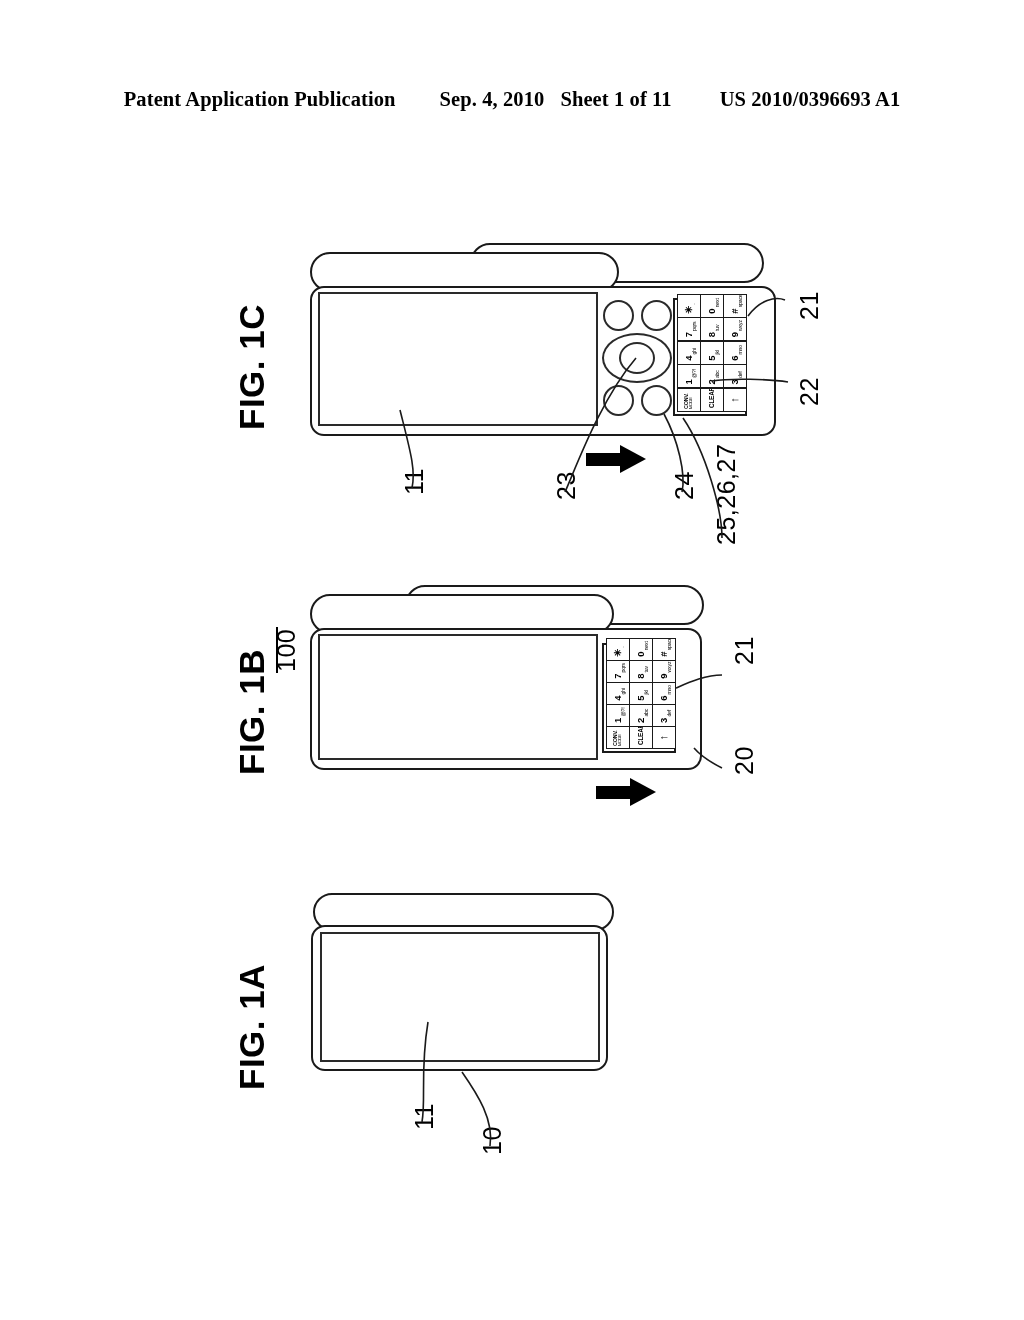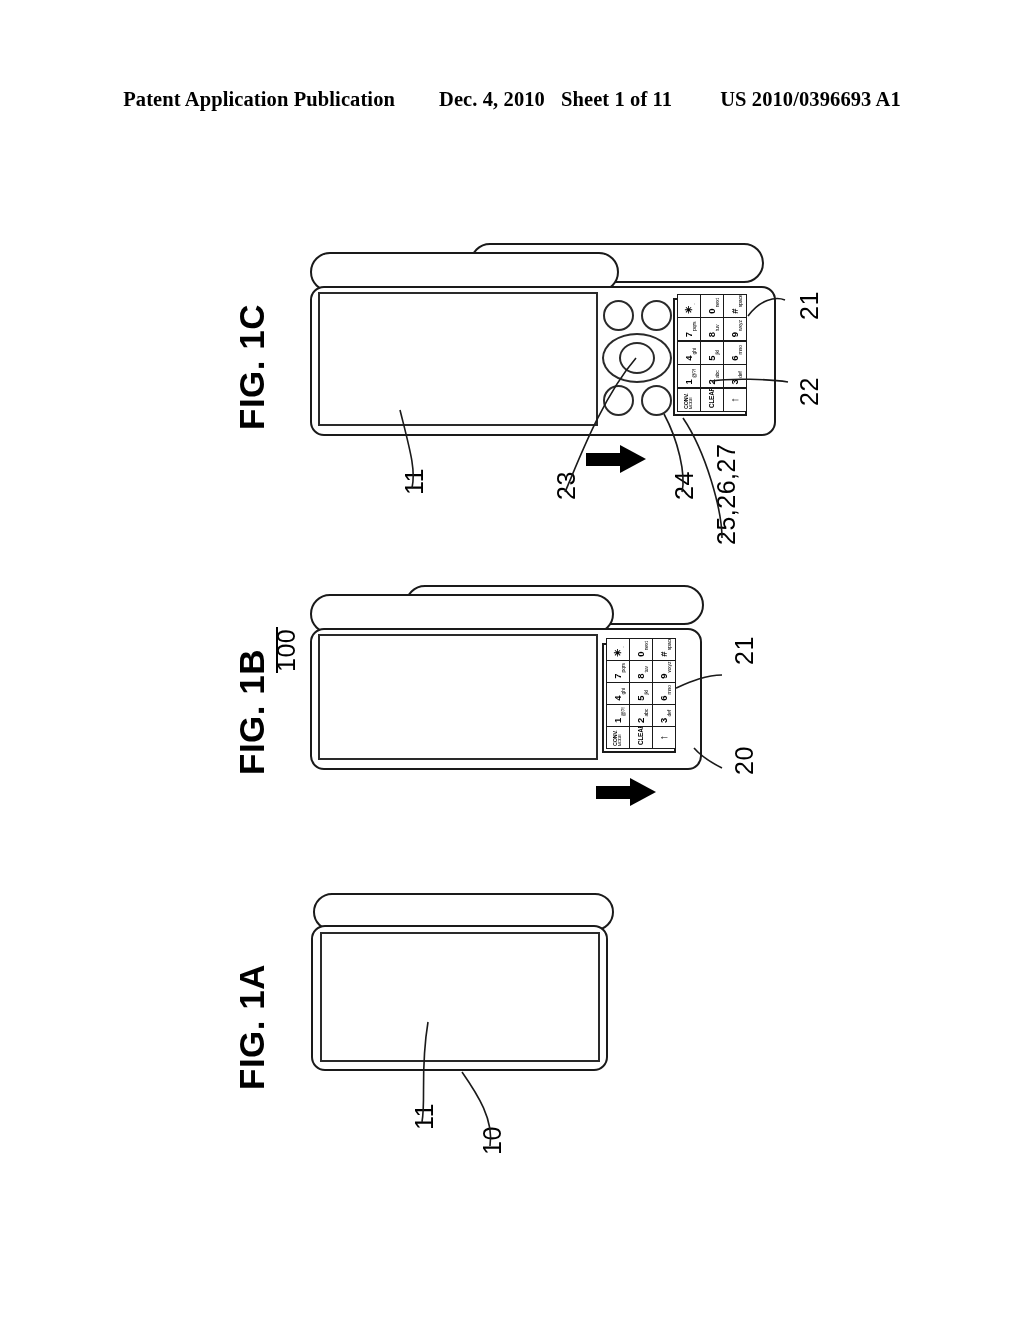--- a/index.html
+++ b/index.html
@@ -199,21 +199,21 @@
     stroke: #1a1a1a;
     stroke-width: 1.6;
   }
 </style>
 </head>
 <body>
 
 <div id="page-header">
   <span class="hdr-seg">Patent Application Publication</span>
   <span class="gap-a"></span>
-  <span class="hdr-seg">Dec. 4, 2010</span>
+  <span class="hdr-seg">Sep. 4, 2010</span>
   <span class="gap-b"></span>
   <span class="hdr-seg">Sheet 1 of 11</span>
   <span class="gap-c"></span>
   <span class="hdr-seg">US 2010/0396693 A1</span>
 </div>
 
 <div class="figure">
 
   <div class="fig-label" style="left:232px; top:430px;">FIG. 1C</div>
 

